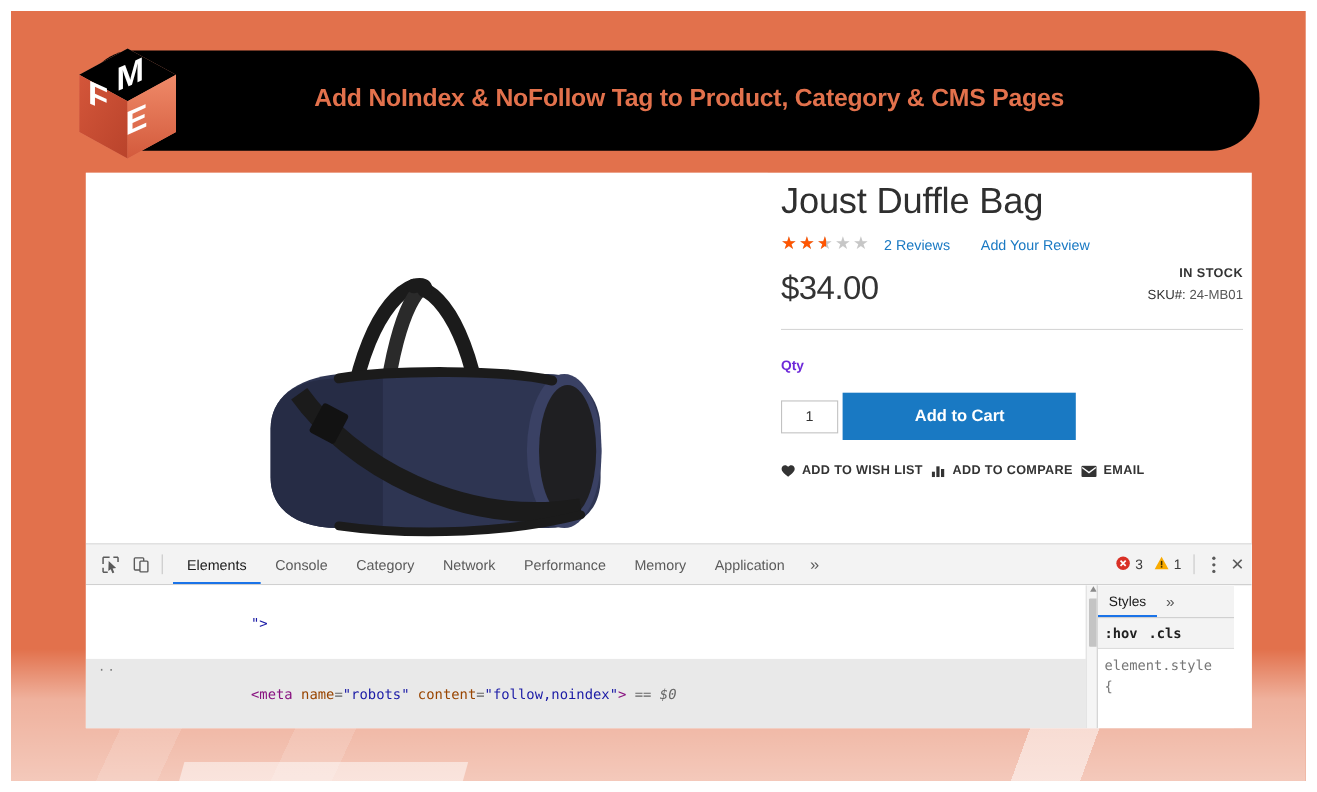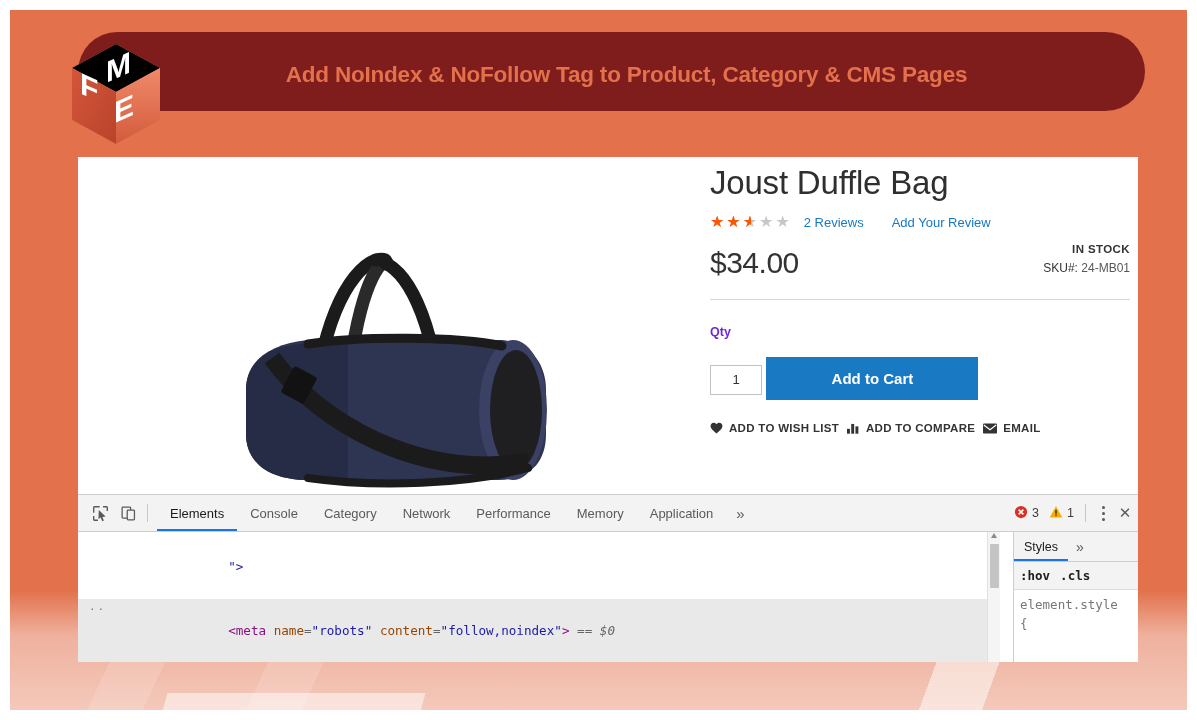--- a/index.html
+++ b/index.html
@@ -60,23 +60,23 @@
     position: absolute;
     left: 0; bottom: 0;
     width: 100%; height: 120px;
     background: linear-gradient(180deg, rgba(255,255,255,0) 0%, rgba(255,255,255,.45) 38%, rgba(255,255,255,.62) 100%);
     pointer-events: none;
   }
 
   
   #header-bar {
     position: absolute;
-    left: 68px; top: 22px;
-    width: 1067px; height: 79px;
-    background: #7f1d1d;
+    left: 68px; top: 36px;
+    width: 1067px; height: 91px;
+    background: #000000;
     border-radius: 43px;
   }
   #header-title {
     position: absolute;
     left: 0; top: 0;
     width: 100%; height: 85px;
     display: flex;
     align-items: center;
     justify-content: center;
     color: #e2714c;
@@ -362,21 +362,21 @@
   #dom-scroll .thumb {
     position: absolute; top: 12px; left: 2px;
     width: 9px; height: 44px;
     background: #c4c4c4;
     border-radius: 1px;
   }
 
   
   #styles-pane {
     position: absolute;
-    right: 0; top: 0;
+    right: 16px; top: 0;
     width: 125px; height: 131px;
     background: #ffffff;
     border-left: 1px solid #cdcdcd;
     overflow: hidden;
   }
   #styles-tabs {
     position: relative;
     height: 30px;
     background: #f3f3f3;
     display: flex;

